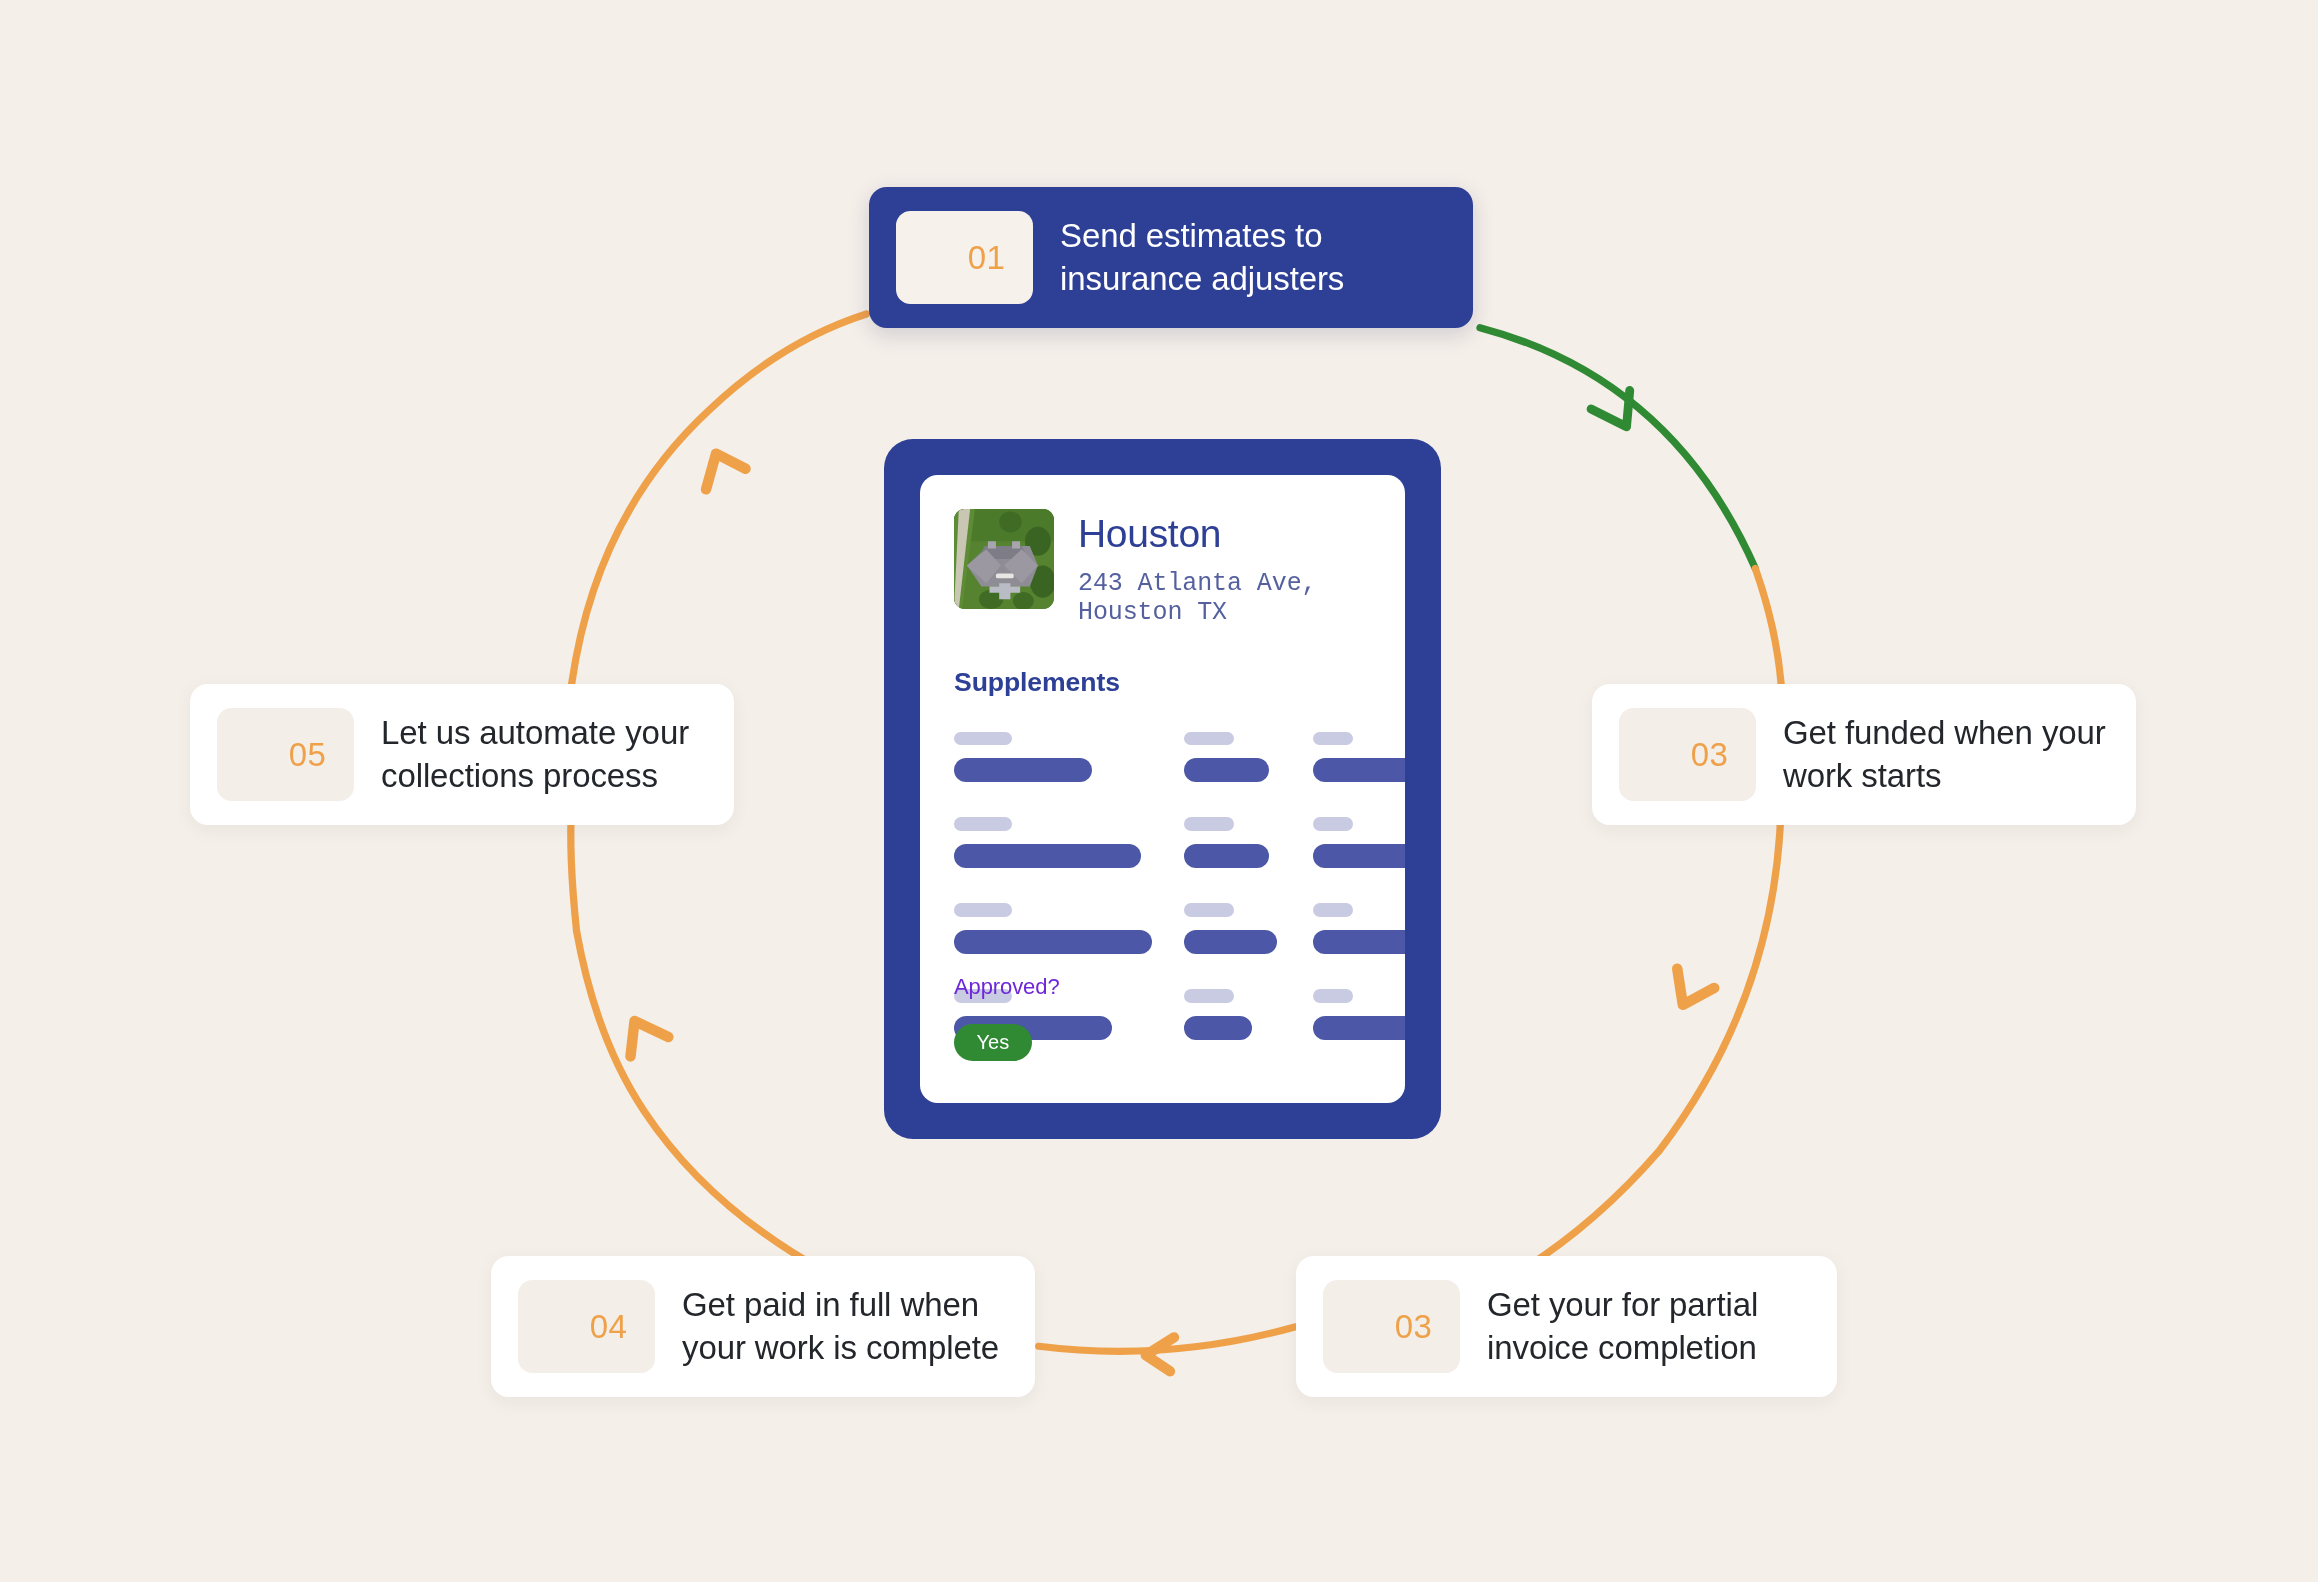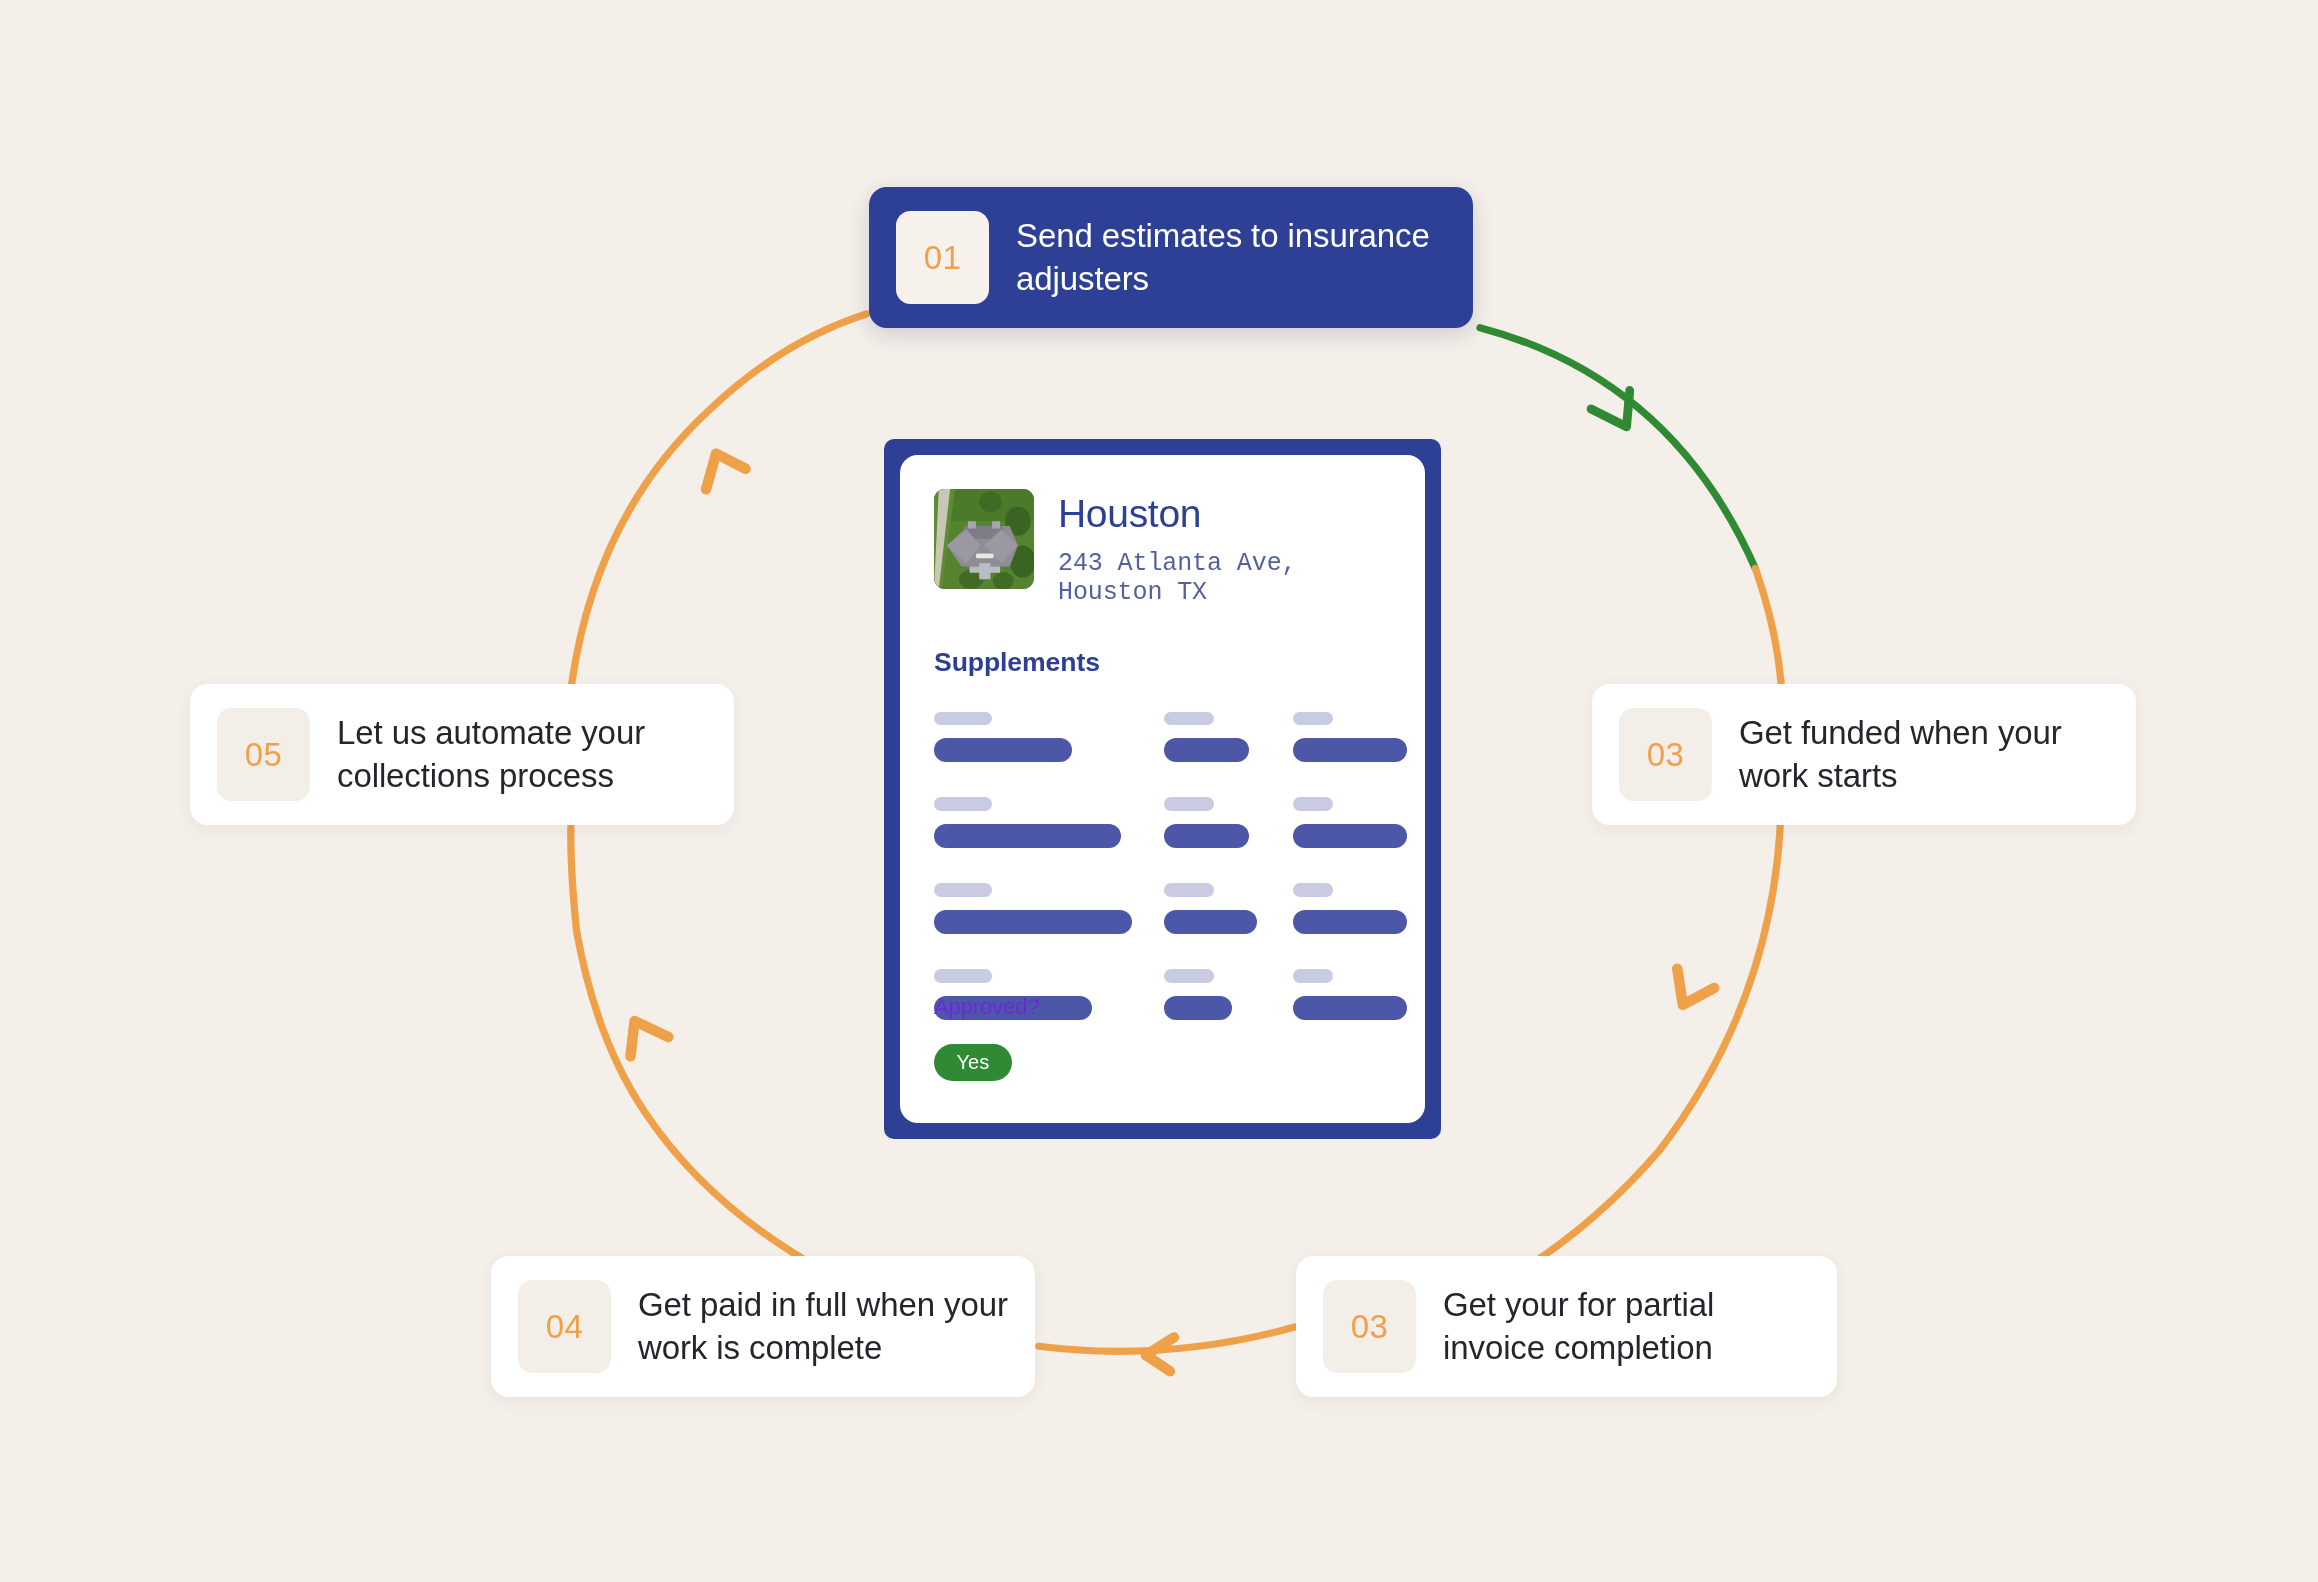--- a/index.html
+++ b/index.html
@@ -36,20 +36,21 @@
   }
   .badge{
     width:93px;height:93px;
     flex:0 0 93px;
     border-radius:14.5px;
     background:#F3EEE7;
     display:flex;align-items:center;justify-content:center;
     color:#EFA14A;
     font-size:33px;
     letter-spacing:0.4px;
+    padding-left:44px;
   }
   .step.dark .badge{background:#F6F1EB;}
   .step-text{
     margin-left:27px;
     font-size:33px;
     line-height:1.30;
     color:#23262B;
     letter-spacing:-0.1px;
   }
   .step.dark .step-text{color:#FFFFFF;}
@@ -60,22 +61,22 @@
   #step-03{left:1296px;top:1256px;width:541px;}
   #step-04{left:491px;top:1256px;width:544px;}
   #step-05{left:190px;top:684px;width:544px;}
 
   
   #center-card{
     position:absolute;
     left:884px;top:439px;
     width:557px;height:700px;
     background:#2E4096;
-    border-radius:10px;
-    padding:16px;
+    border-radius:29px;
+    padding:36px;
     box-sizing:border-box;
     z-index:5;
   }
   #center-inner{
     width:100%;height:100%;
     background:#FFFFFF;
     border-radius:17.7px;
     box-sizing:border-box;
     padding:34px 34px 0 34px;
     position:relative;

